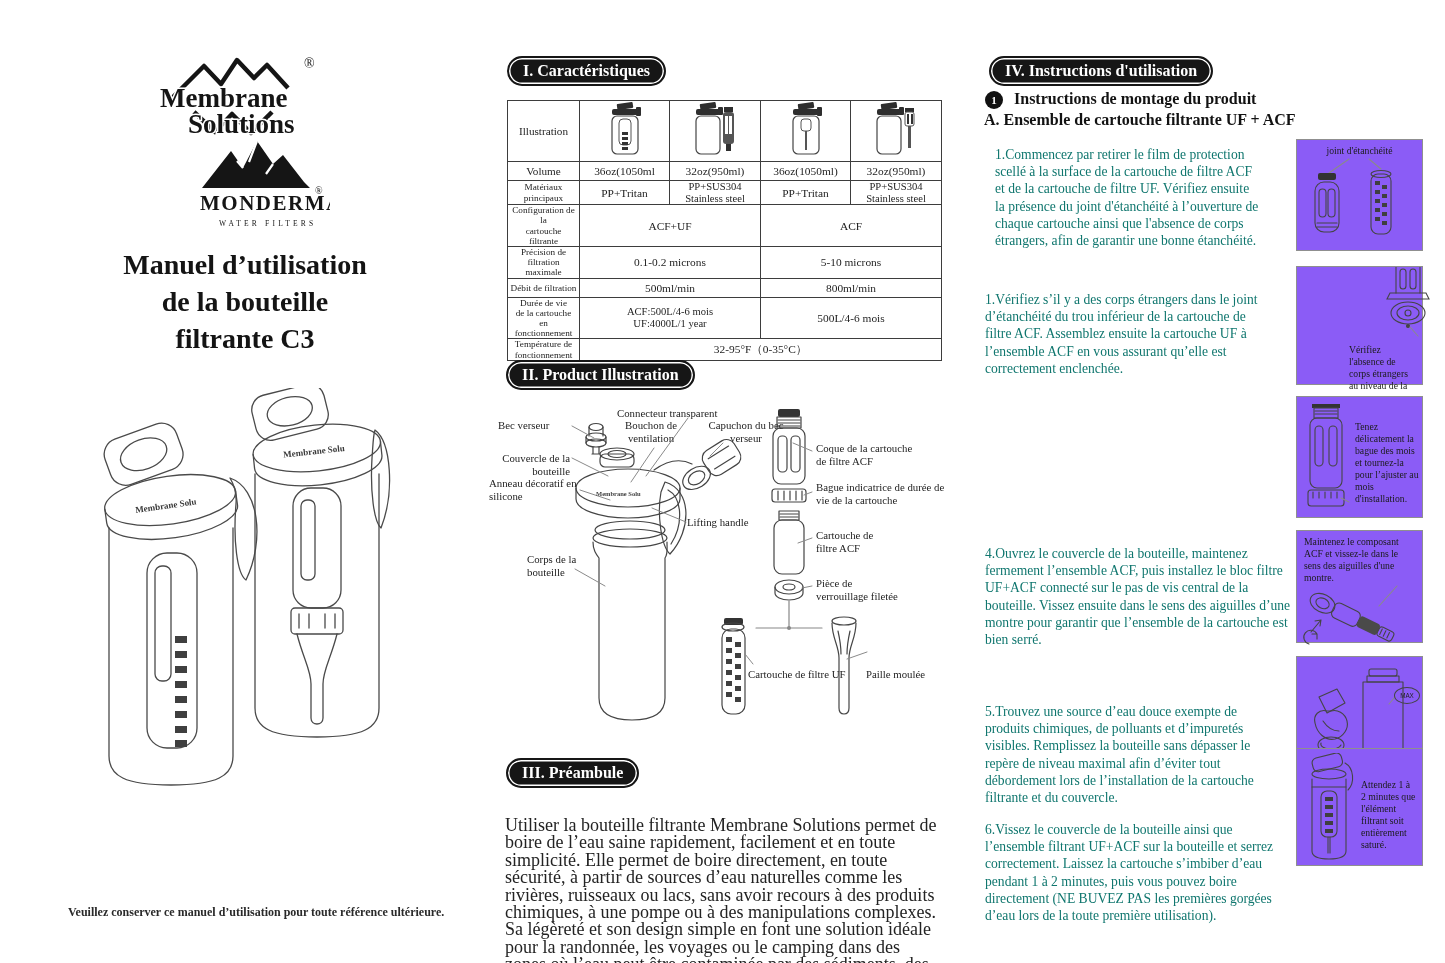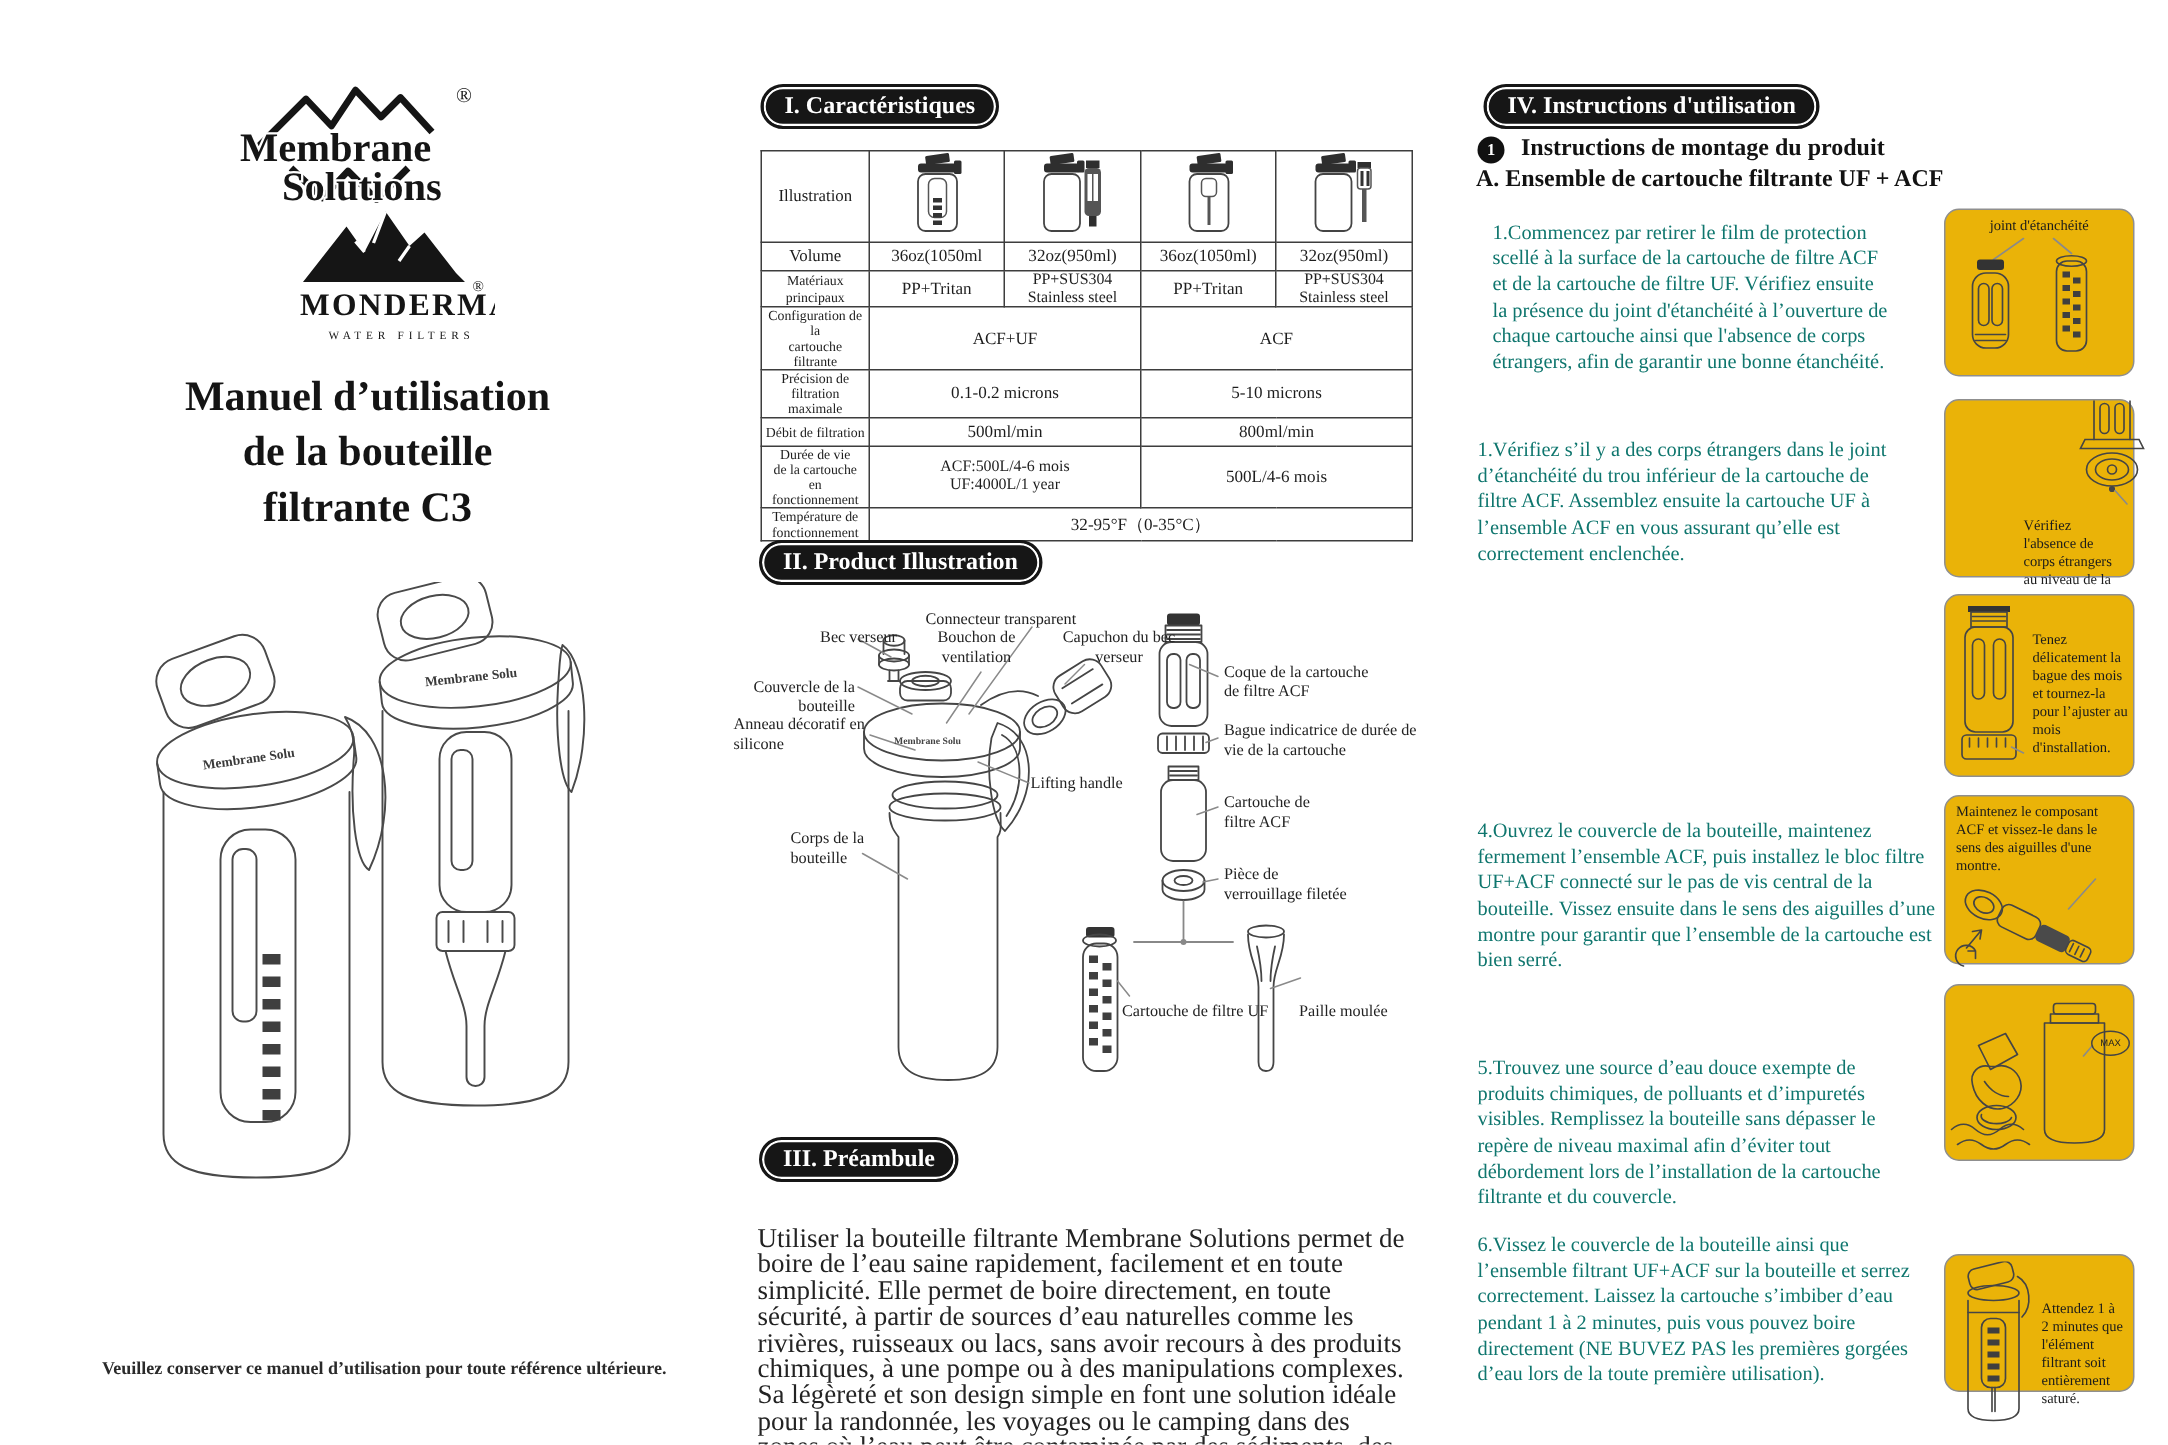--- a/index.html
+++ b/index.html
@@ -8,21 +8,21 @@
   .abs{position:absolute;}
   .pre{white-space:pre-line;}
   .badge{position:absolute;background:#161616;color:#fff;font-weight:bold;font-size:16px;line-height:19px;
          padding:3px 14px 4px;border-radius:15px;border:2px solid #161616;box-shadow:inset 0 0 0 1.5px #fff;}
   .title{position:absolute;font-size:28px;font-weight:bold;line-height:37px;text-align:center;color:#141414;}
   .para{position:absolute;font-size:18px;line-height:17.4px;color:#232323;}
   .step{position:absolute;font-size:13.6px;line-height:17.2px;color:#0f766e;}
   .h2{position:absolute;font-size:16px;font-weight:bold;color:#121212;}
   .numdot{position:absolute;width:18px;height:18px;border-radius:50%;background:#111;color:#fff;
           font-size:11px;font-weight:bold;text-align:center;line-height:18px;}
-  .figbox{position:absolute;left:1296px;width:127px;border:1.2px solid #8f8f8f;border-radius:10px;background:#eab308;box-sizing:border-box;}
+  .figbox{position:absolute;left:1296px;width:127px;border:1.2px solid #8f8f8f;border-radius:0;background:#8b5cf6;box-sizing:border-box;}
   .figcap{font-size:9.7px;line-height:12px;color:#1b1b1b;}
   .dlabel{position:absolute;font-size:10.8px;line-height:13.2px;color:#232323;}
   .footer{position:absolute;font-size:12px;font-weight:bold;color:#2a2a2a;}
   table.spec{position:absolute;left:507px;top:100px;border-collapse:collapse;table-layout:fixed;background:#fff;}
   table.spec td{border:1px solid #3d3d3d;text-align:center;vertical-align:middle;padding:0 2px;color:#1d1d1d;}
   .rh{font-size:9.2px;line-height:10.2px;}
   .rh1{font-size:11.2px;}
   .val{font-size:11.4px;}
   .v2{font-size:10.6px;line-height:11.6px;}
   .maxdot{position:absolute;left:97px;top:30px;width:24px;height:15px;border:1px solid #444;border-radius:50%;
@@ -334,21 +334,21 @@
           <path d="M344,96 L336,99"></path>
           <path d="M344,142 L330,147"></path>
           <path d="M344,190 L334,192"></path>
         <path d="M277,258 L285,268"></path>
           <path d="M379,263 L399,256"></path>
       </g>
     </g>
     <text x="128" y="100" font-size="6.5" font-weight="bold" fill="#444">Membrane Solu</text>
   </svg>
 
-  <div class="dlabel" style="left:524px;top:419px;width:74px;text-align:right">Bec verseur</div>
+  <div class="dlabel" style="left:498px;top:419px;width:74px;">Bec verseur</div>
   <div class="dlabel" style="left:617px;top:407px">Connecteur transparent</div>
   <div class="dlabel pre" style="left:613px;top:419px;width:76px;text-align:center">Bouchon de
 ventilation</div>
   <div class="dlabel pre" style="left:699px;top:419px;width:94px;text-align:center">Capuchon du bec
 verseur</div>
   <div class="dlabel" style="left:466px;top:452px;width:104px;text-align:right">Couvercle de la bouteille</div>
   <div class="dlabel pre" style="left:489px;top:477px;width:110px">Anneau décoratif en
 silicone</div>
   <div class="dlabel" style="left:687px;top:516px">Lifting handle</div>
   <div class="dlabel pre" style="left:527px;top:553px;width:64px">Corps de la
@@ -470,21 +470,21 @@
         <path d="M30,54 C22,52 16,58 18,66 C20,76 28,84 38,82 C46,80 52,72 50,64 C48,56 40,52 34,54 Z"></path>
         <path d="M26,64 C30,70 36,74 42,74"></path>
         <ellipse cx="34" cy="88" rx="13" ry="8"></ellipse>
         <path d="M24,86 a10,5 0 0 0 20,2"></path>
         <path d="M4,96 q8,-7 16,0 t16,0 t16,0 M8,106 q8,-6 16,0 t16,0 t16,0"></path>
       </g>
     </svg>
     <div class="maxdot">MAX</div>
   </div>
 
-  <div class="figbox" style="top:836px;height:92px;">
+  <div class="figbox" style="top:748px;height:118px;">
     <svg style="position:absolute;left:4px;top:4px" width="56" height="110" viewBox="0 0 56 110">
       <g fill="none" stroke="#454545" stroke-width="1.1" stroke-linecap="round" stroke-linejoin="round">
         <g transform="rotate(-14 28 12)">
             <rect x="12" y="2" width="30" height="14" rx="5"></rect>
           </g>
         <ellipse cx="28" cy="21" rx="17" ry="5"></ellipse>
         <path d="M44,10 C53,15 54,30 47,37"></path>
         <path d="M11,26 V98 Q11,106 28,106 Q45,106 45,98 V26"></path>
         <path d="M11,34 H45"></path>
         <rect x="20" y="38" width="16" height="46" rx="6"></rect>

